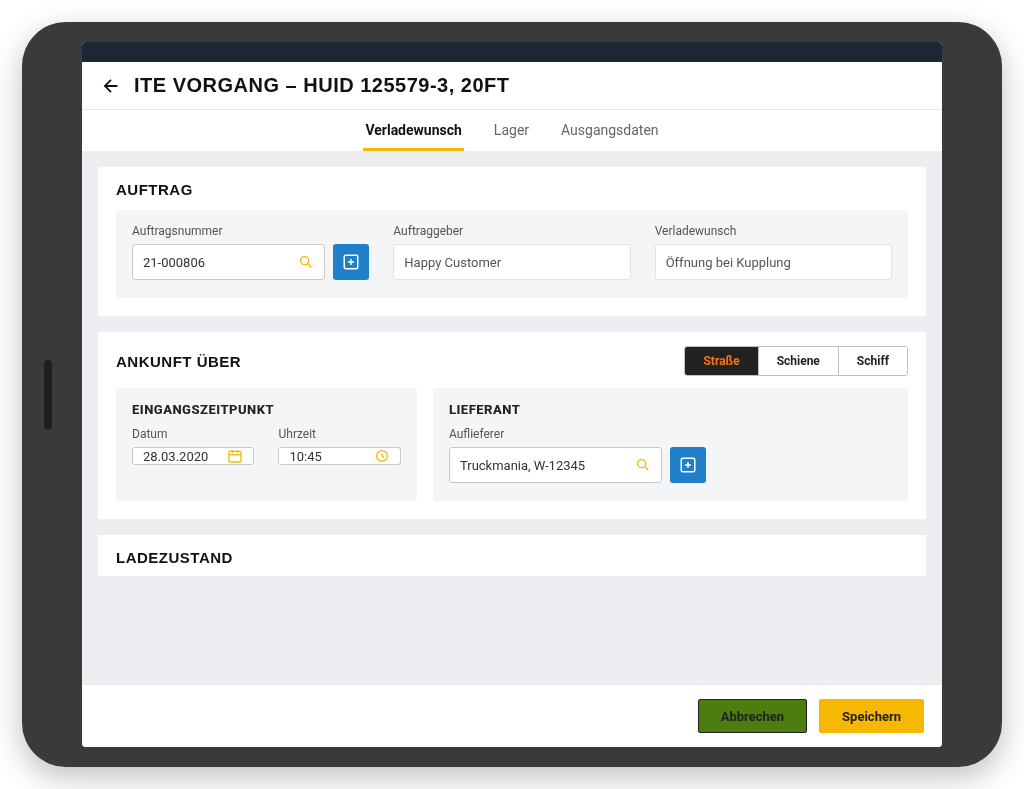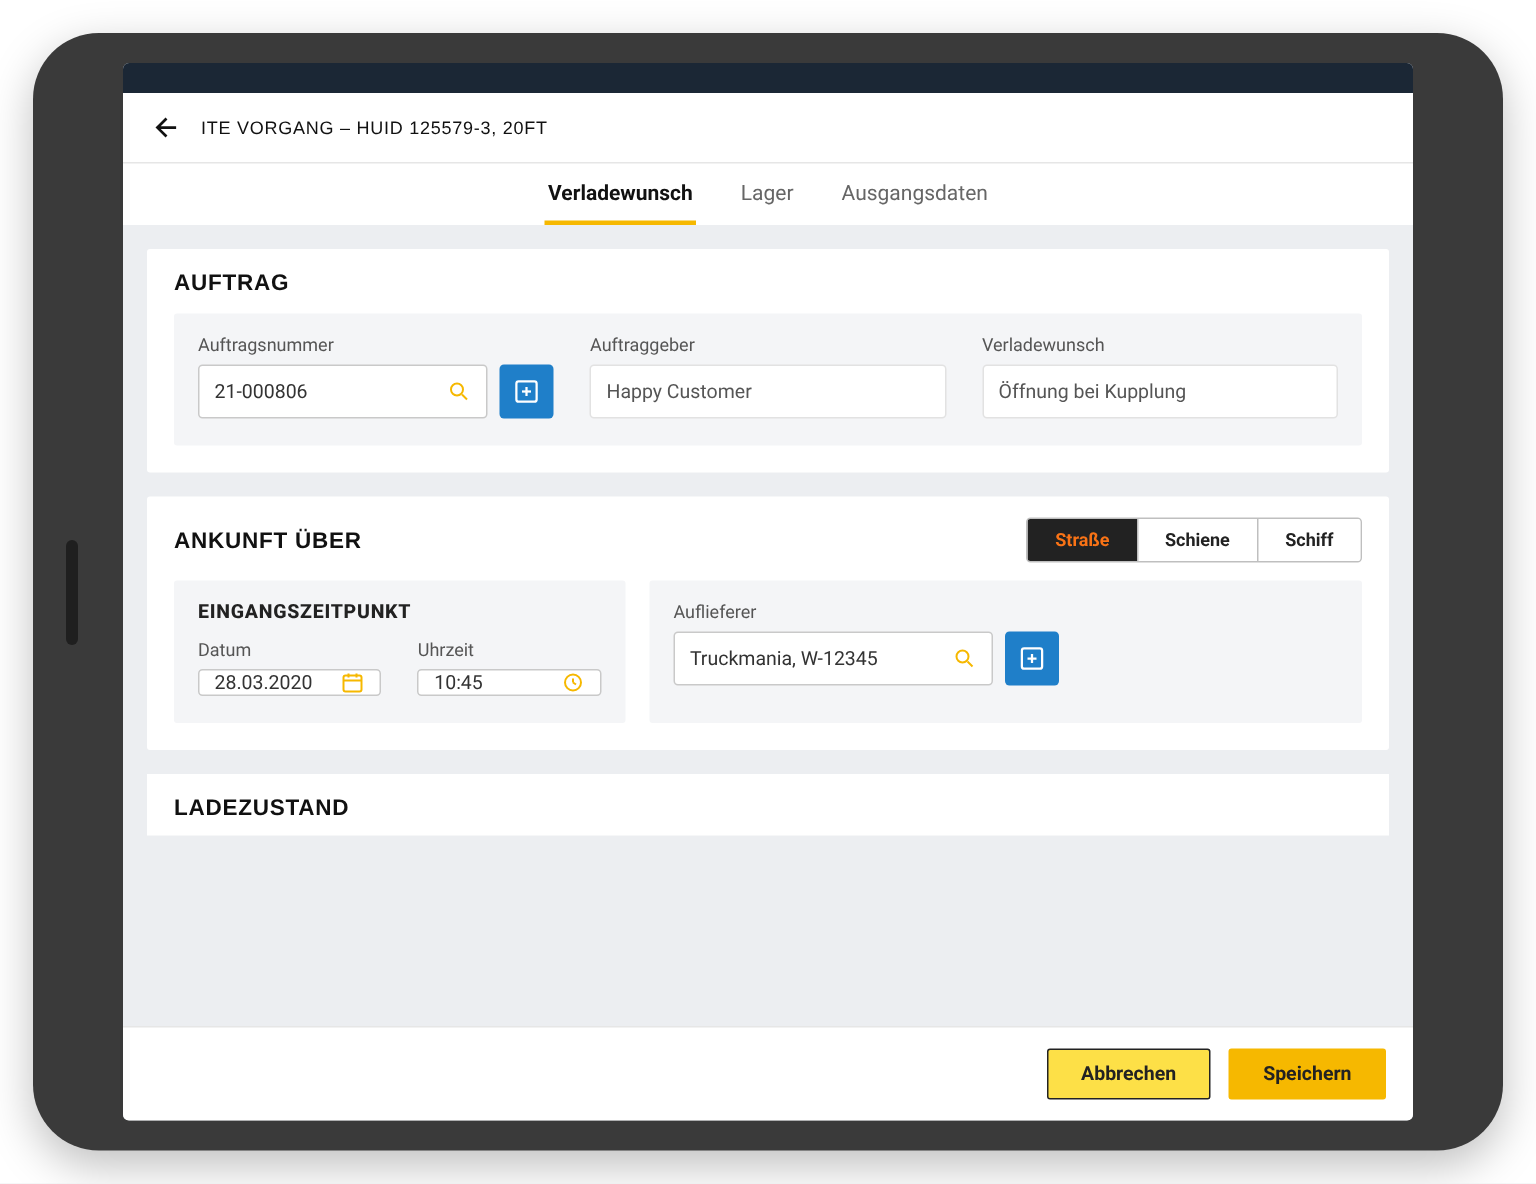--- a/index.html
+++ b/index.html
@@ -51,22 +51,22 @@
     padding: 12px 18px;
     background: #fff;
   }
   .back-arrow {
     cursor: pointer;
     display: flex;
     align-items: center;
   }
   .page-title {
     font-family: "Arial Black", Impact, sans-serif;
-    font-size: 12px;
-    font-weight: 400;
+    font-size: 20px;
+    font-weight: 700;
     letter-spacing: 0.5px;
     text-transform: uppercase;
     color: #111;
   }
   .tabs {
     display: flex;
     justify-content: center;
     gap: 28px;
     background: #fff;
     border-top: 1px solid #e6e6e6;
@@ -193,21 +193,21 @@
     height: 34px;
     padding: 0 22px;
     border-radius: 2px;
     font-size: 13px;
     font-weight: 700;
     cursor: pointer;
     display: flex;
     align-items: center;
   }
   .btn-secondary {
-    background: #fde047;
+    background: #4d7c0f;
     border: 1px solid #222;
     color: #222;
   }
   .btn-primary {
     background: #f6b800;
     border: 1px solid #f6b800;
     color: #222;
   }
   .section-cut {
     background: #fff;
@@ -320,20 +320,21 @@
                         <circle cx="12" cy="12" r="8" stroke="#f6b800" stroke-width="2" fill="none"></circle>
                         <line x1="12" y1="12" x2="12" y2="8" stroke="#f6b800" stroke-width="2"></line>
                         <line x1="12" y1="12" x2="15" y2="14" stroke="#f6b800" stroke-width="2"></line>
                       </svg>
                   </span>
                 </div>
               </div>
             </div>
           </div>
           <div class="panel">
+            <div class="sub-title">Lieferant</div>
             <div class="row">
               <div class="col" style="flex:0 0 58%">
                 <div class="label">Auflieferer</div>
                 <div class="input-wrap">
                   <div class="input">
                     <span>Truckmania, W-12345</span>
                     <span class="icon">
                       <svg width="16" height="16" viewBox="0 0 24 24">
                           <circle cx="10" cy="10" r="6" stroke="#f6b800" stroke-width="2" fill="none"></circle>
                           <line x1="15" y1="15" x2="20" y2="20" stroke="#f6b800" stroke-width="2"></line>

